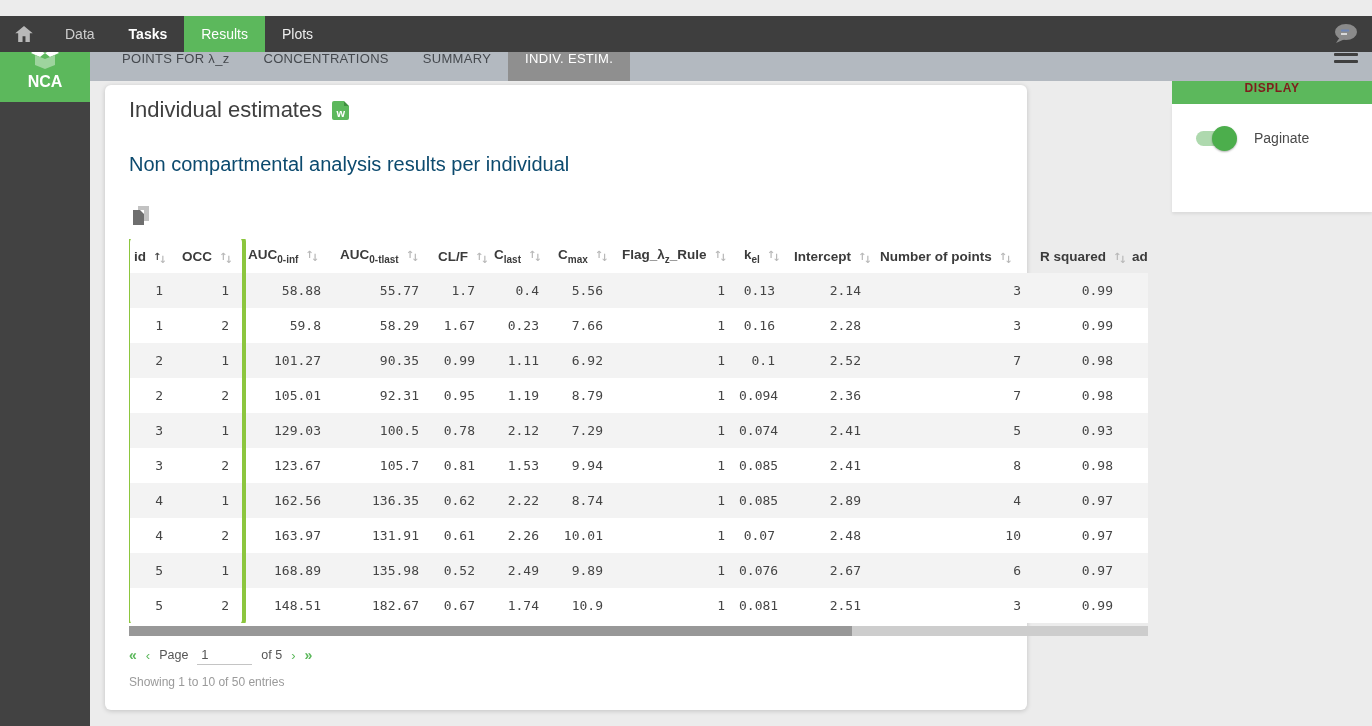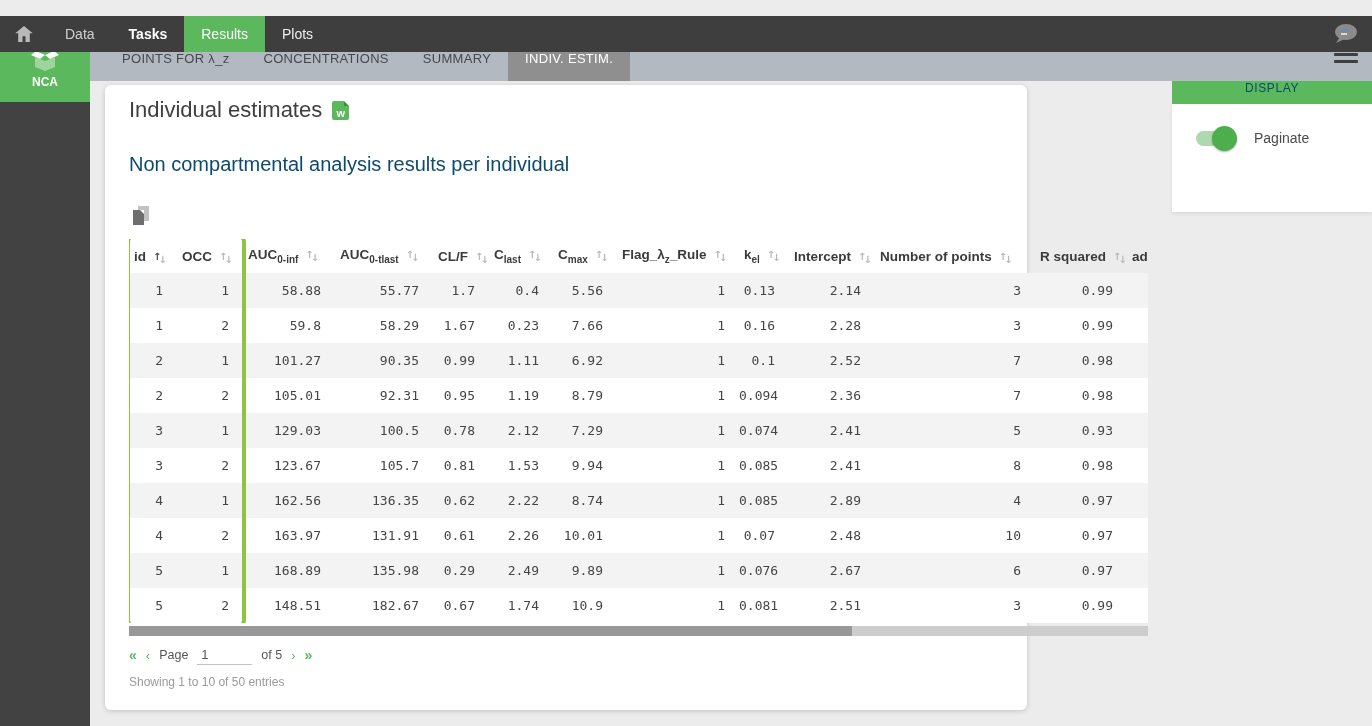--- a/index.html
+++ b/index.html
@@ -19,21 +19,21 @@
   .tabbar { position:absolute; left:90px; top:36px; width:1282px; height:45px; background:#b3b9c0; display:flex; align-items:stretch; z-index:20; }
   .tab { display:flex; align-items:center; padding:0 17px; font-size:13px; letter-spacing:.3px; color:#45494e; cursor:pointer; white-space:nowrap; }
   .tab:first-child { margin-left:15px; }
   .tab.active { background:#8f8f8f; color:#ffffff; }
   .hamburger { position:absolute; right:14px; top:9px; width:24px; height:18px; display:flex; flex-direction:column; justify-content:space-between; cursor:pointer; }
   .hamburger i { display:block; height:3px; background:#3f3f3f; border-radius:1px; }
 
   
   .sidebar { position:absolute; left:0; top:36px; width:90px; height:690px; background:#424242; z-index:25; }
   .app-block { width:90px; height:66px; background:#5cb85c; display:flex; flex-direction:column; align-items:center; justify-content:center; gap:4px; cursor:pointer; }
-  .app-label { color:#ffffff; font-weight:bold; font-size:12px; }
+  .app-label { color:#ffffff; font-weight:bold; font-size:16px; }
 
   
   .card { position:absolute; left:105px; top:85px; width:922px; height:625px; background:#ffffff; border-radius:6px; box-shadow:0 1px 5px rgba(0,0,0,.18); padding:8px 24px 0 24px; z-index:10; }
   .title-row { display:flex; align-items:center; gap:10px; margin-top:4px; }
   .page-title { font-size:22px; color:#3f3f3f; }
   .w-icon { position:relative; width:17px; height:19px; background:#5cb85c; border-radius:2px; display:flex; align-items:flex-end; justify-content:center; cursor:pointer; }
   .w-icon span { color:#fff; font-weight:bold; font-size:11px; line-height:13px; }
   .w-icon::after { content:""; position:absolute; right:0; top:0; border-style:solid; border-width:0 5px 5px 0; border-color:transparent #ffffff #3f8f3f transparent; }
   .subtitle { margin-top:30px; font-size:20px; color:#0c4a6e; }
 
@@ -63,21 +63,21 @@
   .records-row { margin-top:12px; font-size:12px; color:#555555; display:flex; gap:6px; align-items:center; }
   .rec-opt { color:#6aae6a; cursor:pointer; }
   .rec-opt.selected { color:#3d8b3d; font-weight:bold; }
   .page-row { margin-top:9px; display:flex; align-items:center; gap:9px; font-size:12.5px; color:#555555; }
   .pg-btn { color:#5cb85c; cursor:pointer; font-size:13px; }
   .pg-btn.dbl { font-weight:bold; font-size:14px; }
   .page-input { width:55px; border:none; border-bottom:1px solid #c4c4c4; font-size:13px; color:#555; font-family:"Liberation Sans",sans-serif; outline:none; padding:2px 4px; background:transparent; }
   .showing { margin-top:10px; font-size:12px; color:#9a9a9a; }
 
   
-  .display-bar { position:absolute; left:1172px; top:72px; width:200px; height:32px; background:#5cb85c; color:#0c4a6e; font-size:12px; font-weight:normal; letter-spacing:.6px; display:flex; align-items:center; justify-content:center; z-index:15; }
+  .display-bar { position:absolute; left:1172px; top:72px; width:200px; height:32px; background:#5cb85c; color:#7f1d1d; font-size:12px; font-weight:bold; letter-spacing:.6px; display:flex; align-items:center; justify-content:center; z-index:15; }
   .display-panel { position:absolute; left:1172px; top:104px; width:200px; height:108px; background:#ffffff; z-index:15; box-shadow:0 2px 3px rgba(0,0,0,.08); }
   .toggle-row { display:flex; align-items:center; gap:22px; margin:26px 0 0 24px; }
   .toggle { position:relative; width:36px; height:15px; background:#aed9ae; border-radius:8px; cursor:pointer; }
   .toggle .knob { position:absolute; right:-5px; top:-5px; width:25px; height:25px; border-radius:50%; background:#4cae4c; box-shadow:0 1px 2px rgba(0,0,0,.3); }
   .toggle-label { font-size:14px; color:#4a4a4a; }
 
   svg { display:block; }
 </style>
 </head>
 <body>
@@ -300,21 +300,21 @@
             <td>2.48</td>
             <td>10</td>
             <td>0.97</td>
             <td></td>
           </tr>
           <tr>
             <td>5</td>
             <td>1</td>
             <td>168.89</td>
             <td>135.98</td>
-            <td>0.29</td>
+            <td>0.52</td>
             <td>2.49</td>
             <td>9.89</td>
             <td>1</td>
             <td>0.076</td>
             <td>2.67</td>
             <td>6</td>
             <td>0.97</td>
             <td></td>
           </tr>
           <tr>

